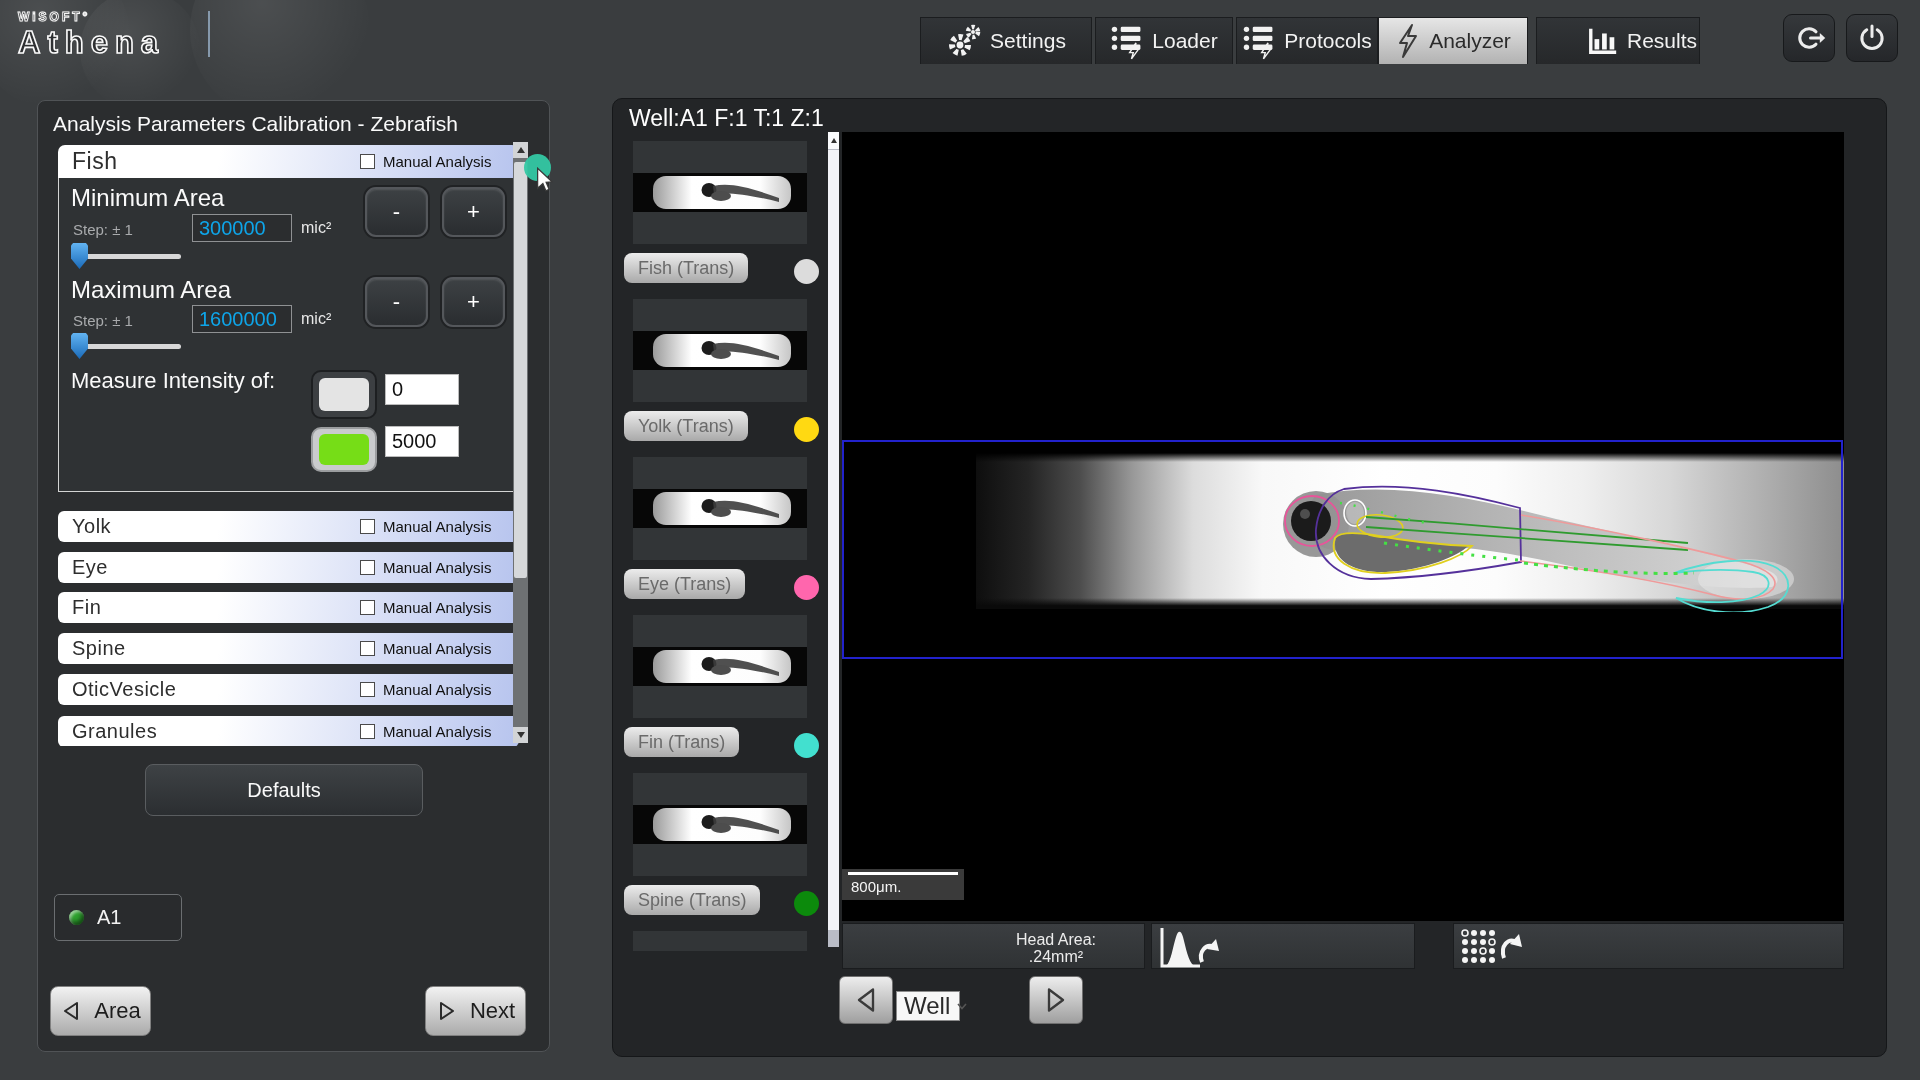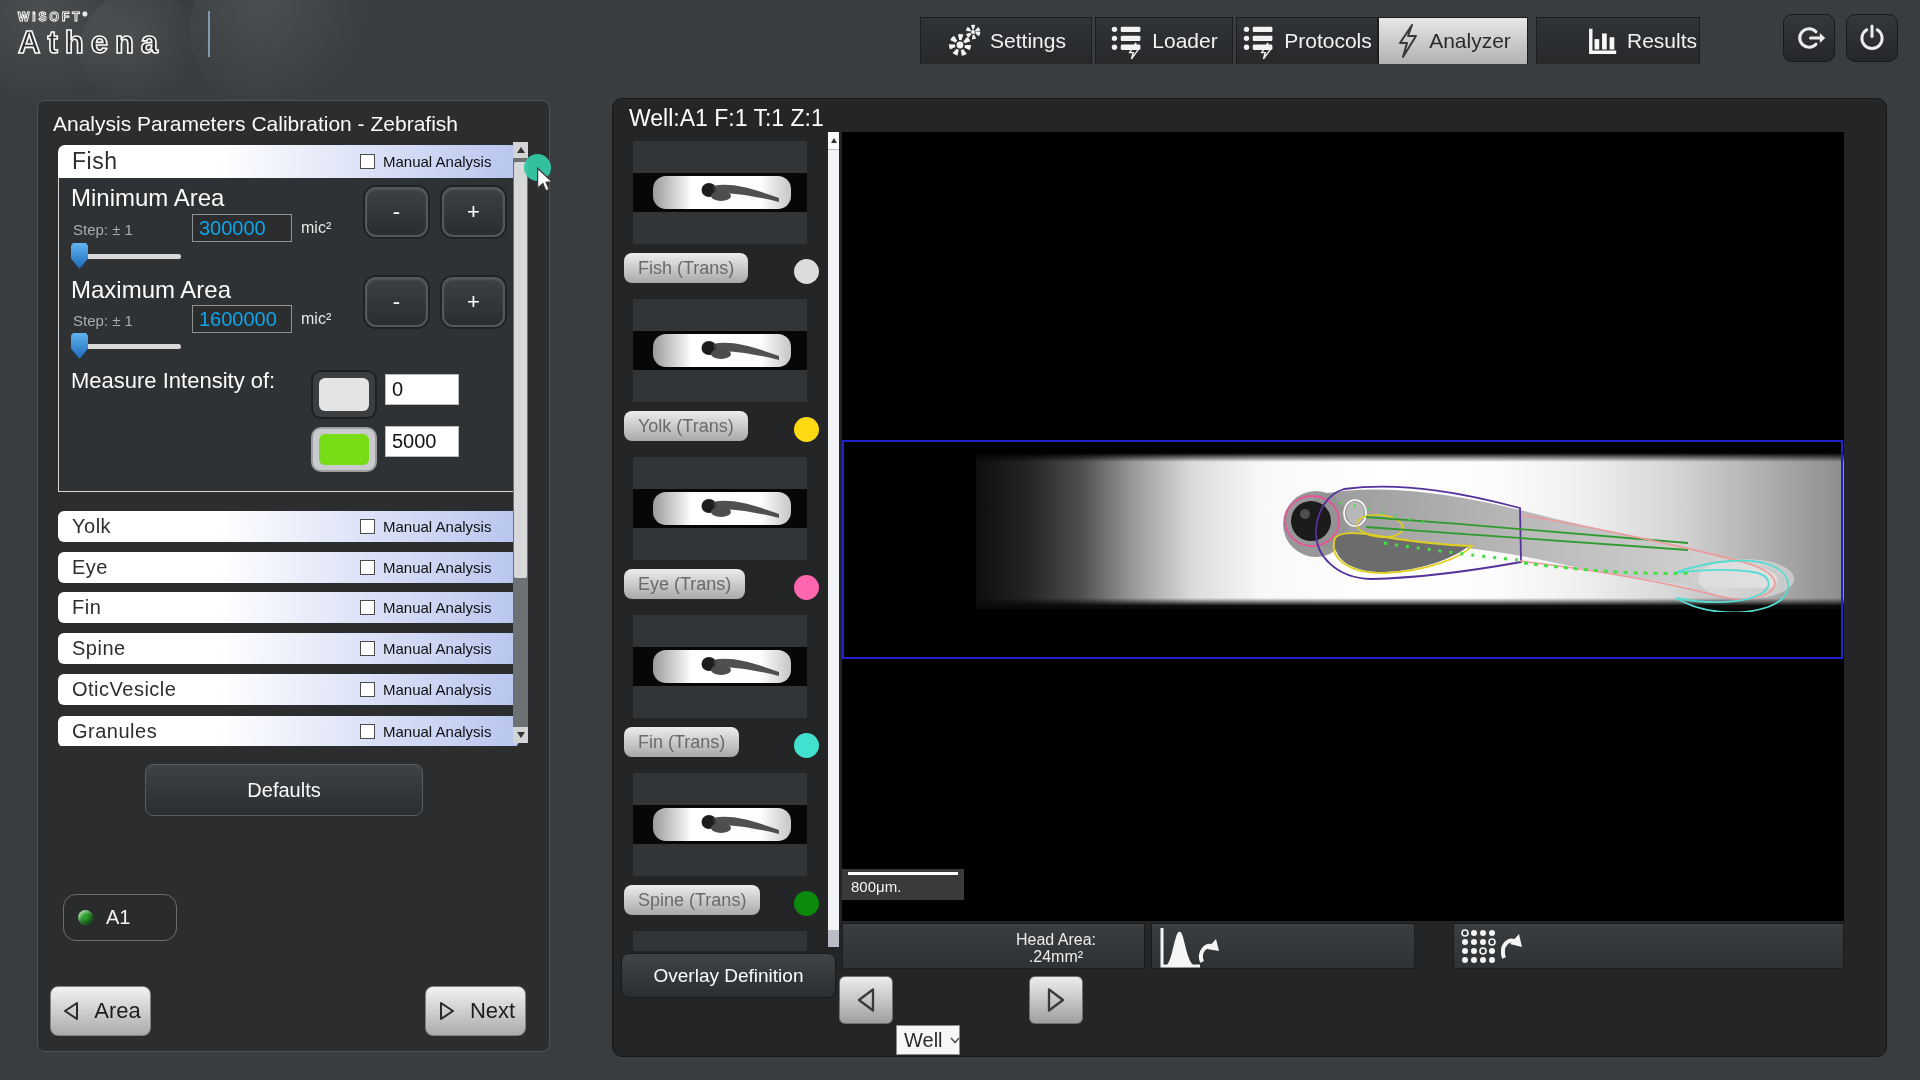--- a/index.html
+++ b/index.html
@@ -90,22 +90,22 @@
   .tri-up { width:0; height:0; border-left:4px solid transparent; border-right:4px solid transparent; border-bottom:6px solid #333; }
   .tri-down { width:0; height:0; border-left:4px solid transparent; border-right:4px solid transparent; border-top:6px solid #333; }
   .vthumb { position:absolute; left:1px; width:13px; background:#d6d8da; border-radius:2px; cursor:grab; }
 
   .defaults-btn {
     position:absolute; left:107px; top:663px; width:278px; height:52px; border-radius:8px;
     background:linear-gradient(#3e4245,#2b2e31); border:1px solid #5a5d60;
     color:#fafafa; font-size:20px; display:flex; align-items:center; justify-content:center; cursor:pointer;
   }
   .well-badge {
-    position:absolute; left:25px; top:793px; width:114px; height:47px;
-    background:#292b2d; border:1px solid #6b6e71; border-radius:13px;
+    position:absolute; left:16px; top:793px; width:128px; height:47px;
+    background:#292b2d; border:1px solid #6b6e71; border-radius:5px;
     display:flex; align-items:center; cursor:pointer;
   }
   .led { position:absolute; left:14px; width:15px; height:15px; border-radius:50%;
     box-shadow:inset -2px -3px 4px rgba(0,0,0,.55), inset 2px 2px 3px rgba(255,255,255,.55); }
   .well-badge-label { position:absolute; left:42px; font-size:20px; color:#f2f2f2; }
   .nav-btn-light {
     position:absolute; width:101px; height:50px; border-radius:8px;
     background:linear-gradient(#f2f2f2,#ababab); border:1px solid #808080;
     color:#1d1d1d; font-size:22px; display:flex; align-items:center; justify-content:center; gap:12px; cursor:pointer;
   }
@@ -152,21 +152,21 @@
   .measure-text { position:absolute; right:48px; top:7px; text-align:center; font-size:16px; color:#ececec; line-height:17px; }
   .icon-slot { position:absolute; left:4px; top:2px; }
 
   .nav-sq {
     position:absolute; width:54px; height:48px; border-radius:6px;
     background:linear-gradient(#ededed,#9f9f9f); border:1px solid #6f6f6f;
     display:flex; align-items:center; justify-content:center; cursor:pointer;
   }
   .well-select {
     position:absolute; width:64px; height:30px; background:#f7f7f7; border:1px solid #8a8a8a;
-    color:#2a2a2a; font-size:20px; display:flex; align-items:center; padding-left:7px; gap:7px; cursor:pointer;margin-top:34px;
+    color:#2a2a2a; font-size:24px; display:flex; align-items:center; padding-left:7px; gap:7px; cursor:pointer;
   }
 
   
   .cursor-dot { position:absolute; width:27px; height:27px; border-radius:50%; background:rgba(52,200,164,.95); }
   svg { display:block; }
 </style>
 </head>
 <body>
 
 <div class="stage">
@@ -464,21 +464,20 @@
         </div>
     </div>
 
     <div class="strip-scroll">
       <div class="strip-thumb"></div>
       <div class="strip-up">
           <div class="tri-up" style="border-left-width:3px;border-right-width:3px;border-bottom-width:5px;"></div>
         </div>
     </div>
 
-    <div class="overlay-btn">Overlay Definition</div>
 
     <div class="viewer">
       <div class="well-band"></div>
 
       <svg class="abs" style="left:414px; top:345px;" width="560" height="135" viewBox="0 0 560 135">
         <circle cx="60" cy="47" r="33" fill="#989898"></circle>
         <path d="M 60 18 C 140 2 230 24 300 42 C 380 60 460 78 508 92 C 522 96 526 104 516 110 C 470 114 380 104 300 86 C 210 66 130 64 96 72 C 66 78 48 62 50 44 C 52 30 56 22 60 18 Z" fill="url(#bodyg)" opacity=".92"></path>
         <ellipse cx="490" cy="102" rx="48" ry="20" fill="#e8e8e8" opacity=".55"></ellipse>
         <path d="M 80 60 C 74 82 96 96 130 95 C 170 93 202 79 212 69 C 182 68 148 64 116 58 C 96 55 84 55 80 60 Z" fill="#6c6c6c"></path>
         <circle cx="55" cy="44" r="20" fill="#1b1b1b"></circle>

